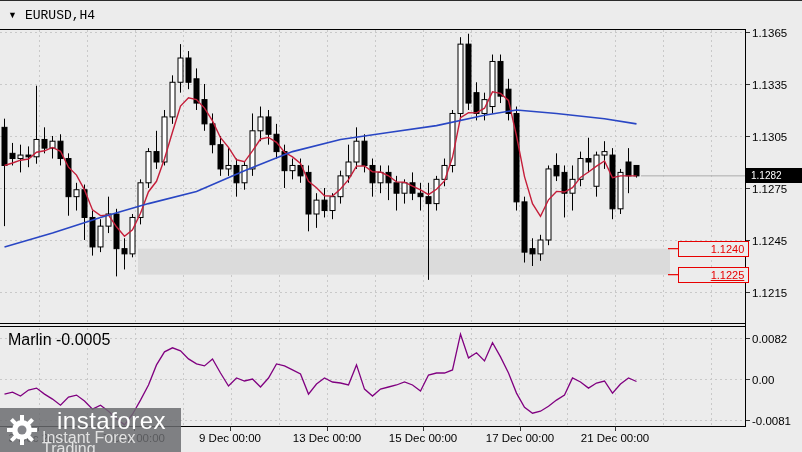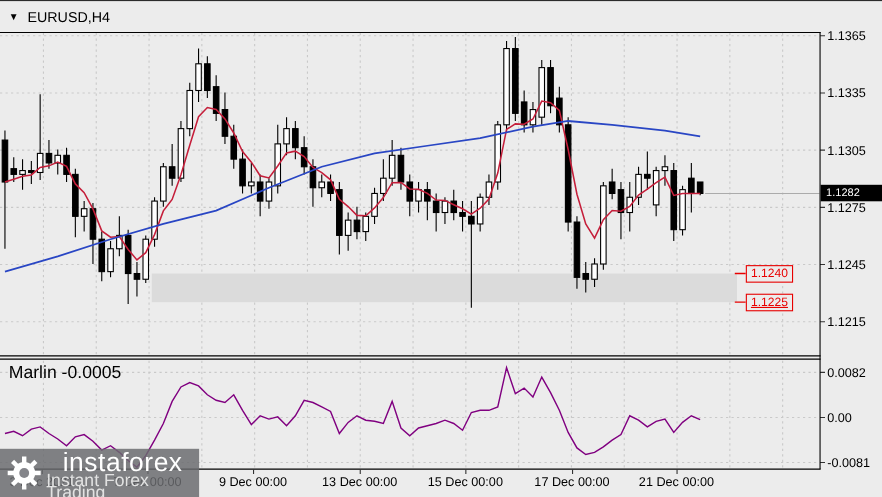--- a/index.html
+++ b/index.html
@@ -7,29 +7,29 @@
     position:relative;width:802px;height:452px;box-sizing:border-box;
     background:#ECECEC;border-top:1px solid #2b2b2b;overflow:hidden;
     font-family:"Liberation Sans",sans-serif;color:#000;
   }
   #chart-svg{position:absolute;left:0;top:0;}
   .chart-header{
     position:absolute;left:0;top:1px;height:26px;display:flex;align-items:center;
     padding-left:8px;font-size:13px;color:#000;white-space:pre;
   }
   .chart-header .tri{font-size:9px;margin-right:8px;line-height:1;}
-  .chart-header .sym{}
+  .chart-header .sym{font-family:Liberation Mono, monospace;}
   .marlin-label{position:absolute;left:8px;top:330px;font-size:16px;white-space:pre;}
   .price-tag{
     position:absolute;left:746px;top:167px;width:51px;height:15px;background:#000;
     color:#fff;font-size:10px;line-height:15px;padding-left:5px;
   }
   .marker{
     position:absolute;left:678px;width:41px;height:14px;border:1px solid #E80000;
-    color:#E80000;background:#ECECEC;font-size:11px;line-height:14px;text-align:center;
+    color:#E80000;background:#ECECEC;font-size:11px;line-height:14px;text-align:center;padding-left:28px;
   }
   .marker-1{top:240px;} .marker-2{top:266px;text-decoration:underline;}
   .logo{
     position:absolute;left:0;top:407px;width:181px;height:48px;
     background:rgba(106,107,111,0.84);display:flex;align-items:center;
     padding-left:5px;box-sizing:border-box;
   }
   .logo-txt{display:flex;flex-direction:column;align-items:center;margin-left:3px;}
   .brand{color:#fff;font-size:24px;line-height:22px;letter-spacing:0.5px;}
   .tagline{color:#e2e2e2;font-size:16px;line-height:11px;}

